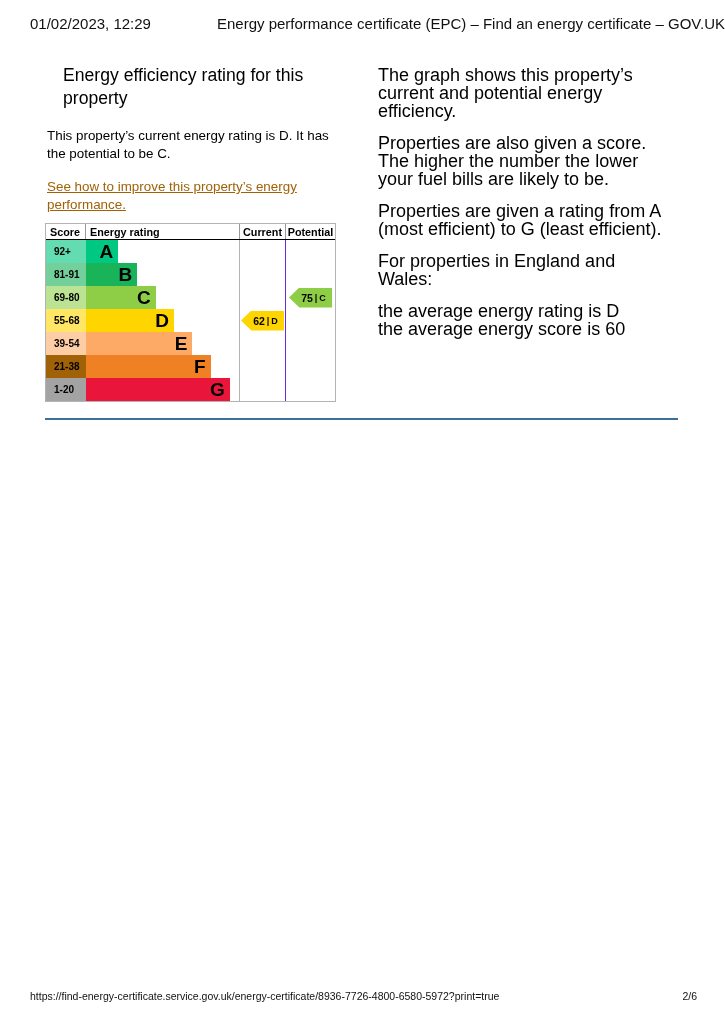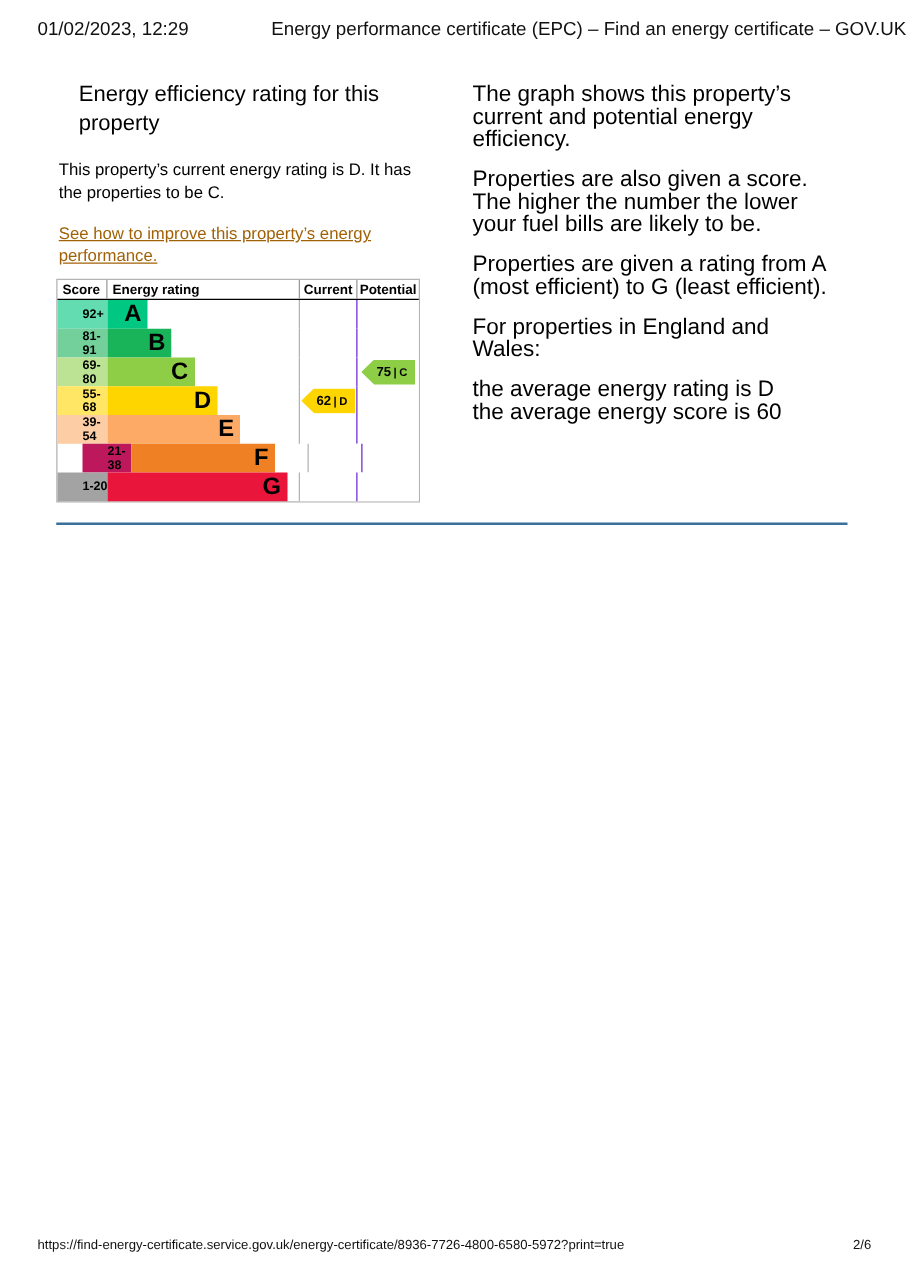--- a/index.html
+++ b/index.html
@@ -30,21 +30,21 @@
 
   
   .epc-chart { position:absolute; left:45px; top:223px; width:291px; border:1px solid #b3b3b3; background:#fff; box-sizing:border-box; }
   .epc-head { display:flex; height:16px; border-bottom:1px solid #000; font-weight:bold; font-size:10.8px; align-items:center; box-sizing:border-box; }
   .h-score { width:40px; padding-left:4px; box-sizing:border-box; border-right:1px solid #999; height:100%; display:flex; align-items:center; }
   .h-rating { flex:1; padding-left:4px; display:flex; align-items:center; height:100%; }
   .h-current { width:46px; border-left:1px solid #999; text-align:center; height:100%; display:flex; align-items:center; justify-content:center; box-sizing:border-box; }
   .h-potential { width:50px; border-left:1px solid #999; text-align:center; height:100%; display:flex; align-items:center; justify-content:center; box-sizing:border-box; }
 
   .epc-row { display:flex; height:23px; }
-  .score-cell { width:40px; font-size:10px; font-weight:bold; display:flex; align-items:center; padding-left:20px; box-sizing:border-box; }
+  .score-cell { width:40px; font-size:10px; font-weight:bold; display:flex; align-items:center; padding-left:8px; box-sizing:border-box; }
   .rating-area { width:153px; }
   .rating-bar { height:100%; display:flex; align-items:center; justify-content:flex-end; padding-right:5px; box-sizing:border-box; }
   .band-letter { font-weight:bold; font-size:19px; line-height:19px; }
   .cur-cell  { width:46px; border-left:1px solid #b3b3b3; box-sizing:border-box; display:flex; align-items:center; justify-content:center; background:#fff; }
   .pot-cell  { width:50px; border-left:1px solid #6d28d9; box-sizing:border-box; display:flex; align-items:center; justify-content:center; background:#fff; }
   .marker { height:20px; width:43px; display:flex; align-items:center; justify-content:center; gap:2px;
             clip-path:polygon(0 50%, 24% 0, 100% 0, 100% 100%, 24% 100%);
             font-weight:bold; padding-left:6px; box-sizing:border-box; }
   .marker .num { font-size:10.5px; }
   .marker .sep { font-size:9px; }
@@ -61,21 +61,21 @@
 
 <div class="page">
 
   <div class="print-header">
     <span class="print-datetime">01/02/2023, 12:29</span>
     <span class="print-title">Energy performance certificate (EPC) – Find an energy certificate – GOV.UK</span>
   </div>
 
   <div class="col-left">
     <h1>Energy efficiency rating for this property</h1>
-    <p>This property’s current energy rating is D. It has the properties to be C.</p>
+    <p>This property’s current energy rating is D. It has the potential to be C.</p>
     <a href="#" class="improve-link">See how to improve this property’s energy performance.</a>
   </div>
 
   <div class="epc-chart">
     <div class="epc-head">
       <div class="h-score">Score</div>
       <div class="h-rating">Energy rating</div>
       <div class="h-current">Current</div>
       <div class="h-potential">Potential</div>
     </div>
@@ -136,21 +136,21 @@
           <div class="score-cell" style="background: rgb(253, 205, 166);">39-54</div>
           <div class="rating-area">
             <div class="rating-bar" style="background: rgb(252, 170, 101); width: 69.5%;">
               <span class="band-letter">E</span>
             </div>
           </div>
           <div class="cur-cell"></div>
           <div class="pot-cell"></div>
         </div>
         <div class="epc-row">
-          <div class="score-cell" style="background: #be185d; margin-left: 20px;">21-38</div>
+          <div class="score-cell" style="background: #a16207;">21-38</div>
           <div class="rating-area">
             <div class="rating-bar" style="background: rgb(239, 128, 35); width: 81.5%;">
               <span class="band-letter">F</span>
             </div>
           </div>
           <div class="cur-cell"></div>
           <div class="pot-cell"></div>
         </div>
         <div class="epc-row">
           <div class="score-cell" style="background: #a3a3a3;">1-20</div>

